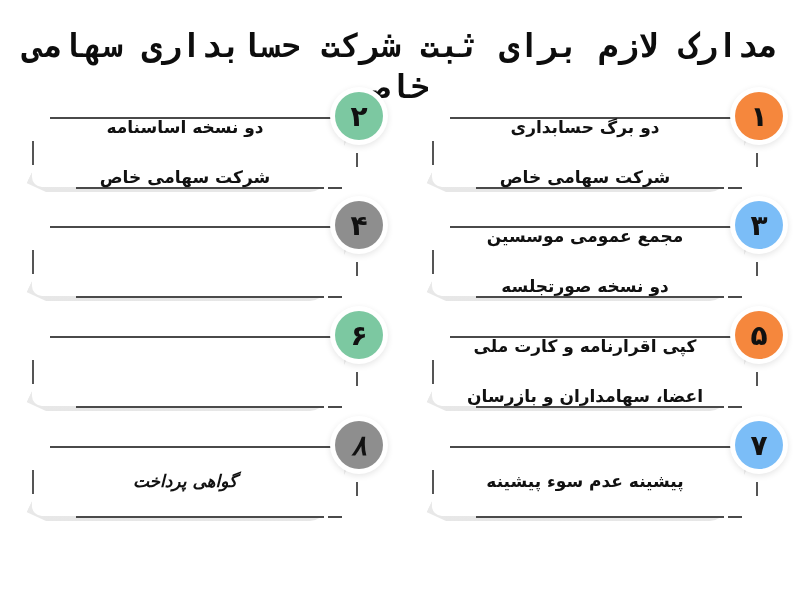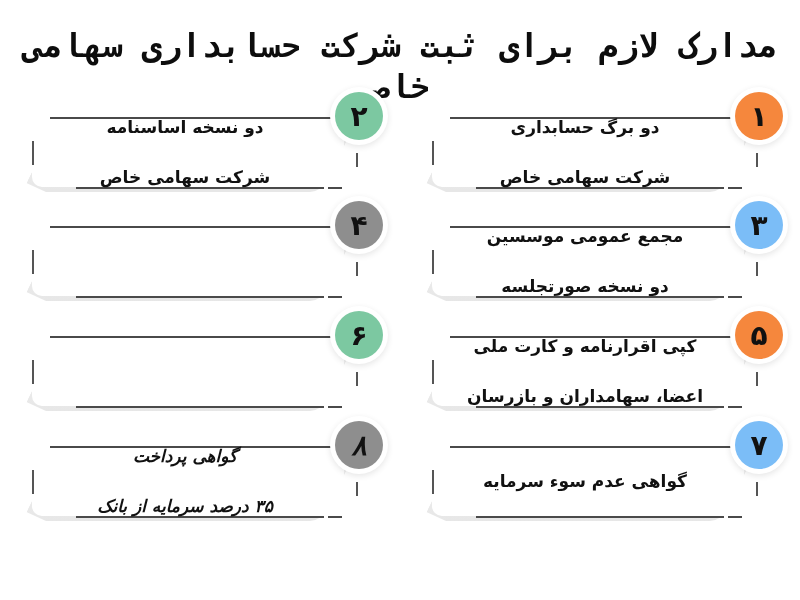--- a/index.html
+++ b/index.html
@@ -161,35 +161,34 @@
 
 <div class="item" style="left:418px; top:416px;">
   <div class="shadow"></div>
   <div class="card"></div>
   <div class="card-border-top"></div>
   <div class="card-border-left"></div>
   <div class="card-border-bottom"></div>
   <div class="card-border-bottom-sm"></div>
   <div class="card-border-right"></div>
   <div class="card-text">
-    <div>گواهی عدم سوء سرمایه</div>
+    <div>پیشینه عدم سوء پیشینه</div>
   </div>
   <div class="badge-line"></div>
   <div class="badge-ring"></div>
   <div class="badge" style="background:#7BBDF7;">۷</div>
 </div>
 
 <div class="item" style="left:18px; top:416px;font-style:italic;">
   <div class="shadow"></div>
   <div class="card"></div>
   <div class="card-border-top"></div>
   <div class="card-border-left"></div>
   <div class="card-border-bottom"></div>
   <div class="card-border-bottom-sm"></div>
   <div class="card-border-right"></div>
   <div class="card-text">
     <div>گواهی پرداخت</div>
-    <div>۳۵ درصد سرمایه از بانک</div>
   </div>
   <div class="badge-line"></div>
   <div class="badge-ring"></div>
   <div class="badge" style="background:#8E8E8E;">۸</div>
 </div>
 
 </body></html>

